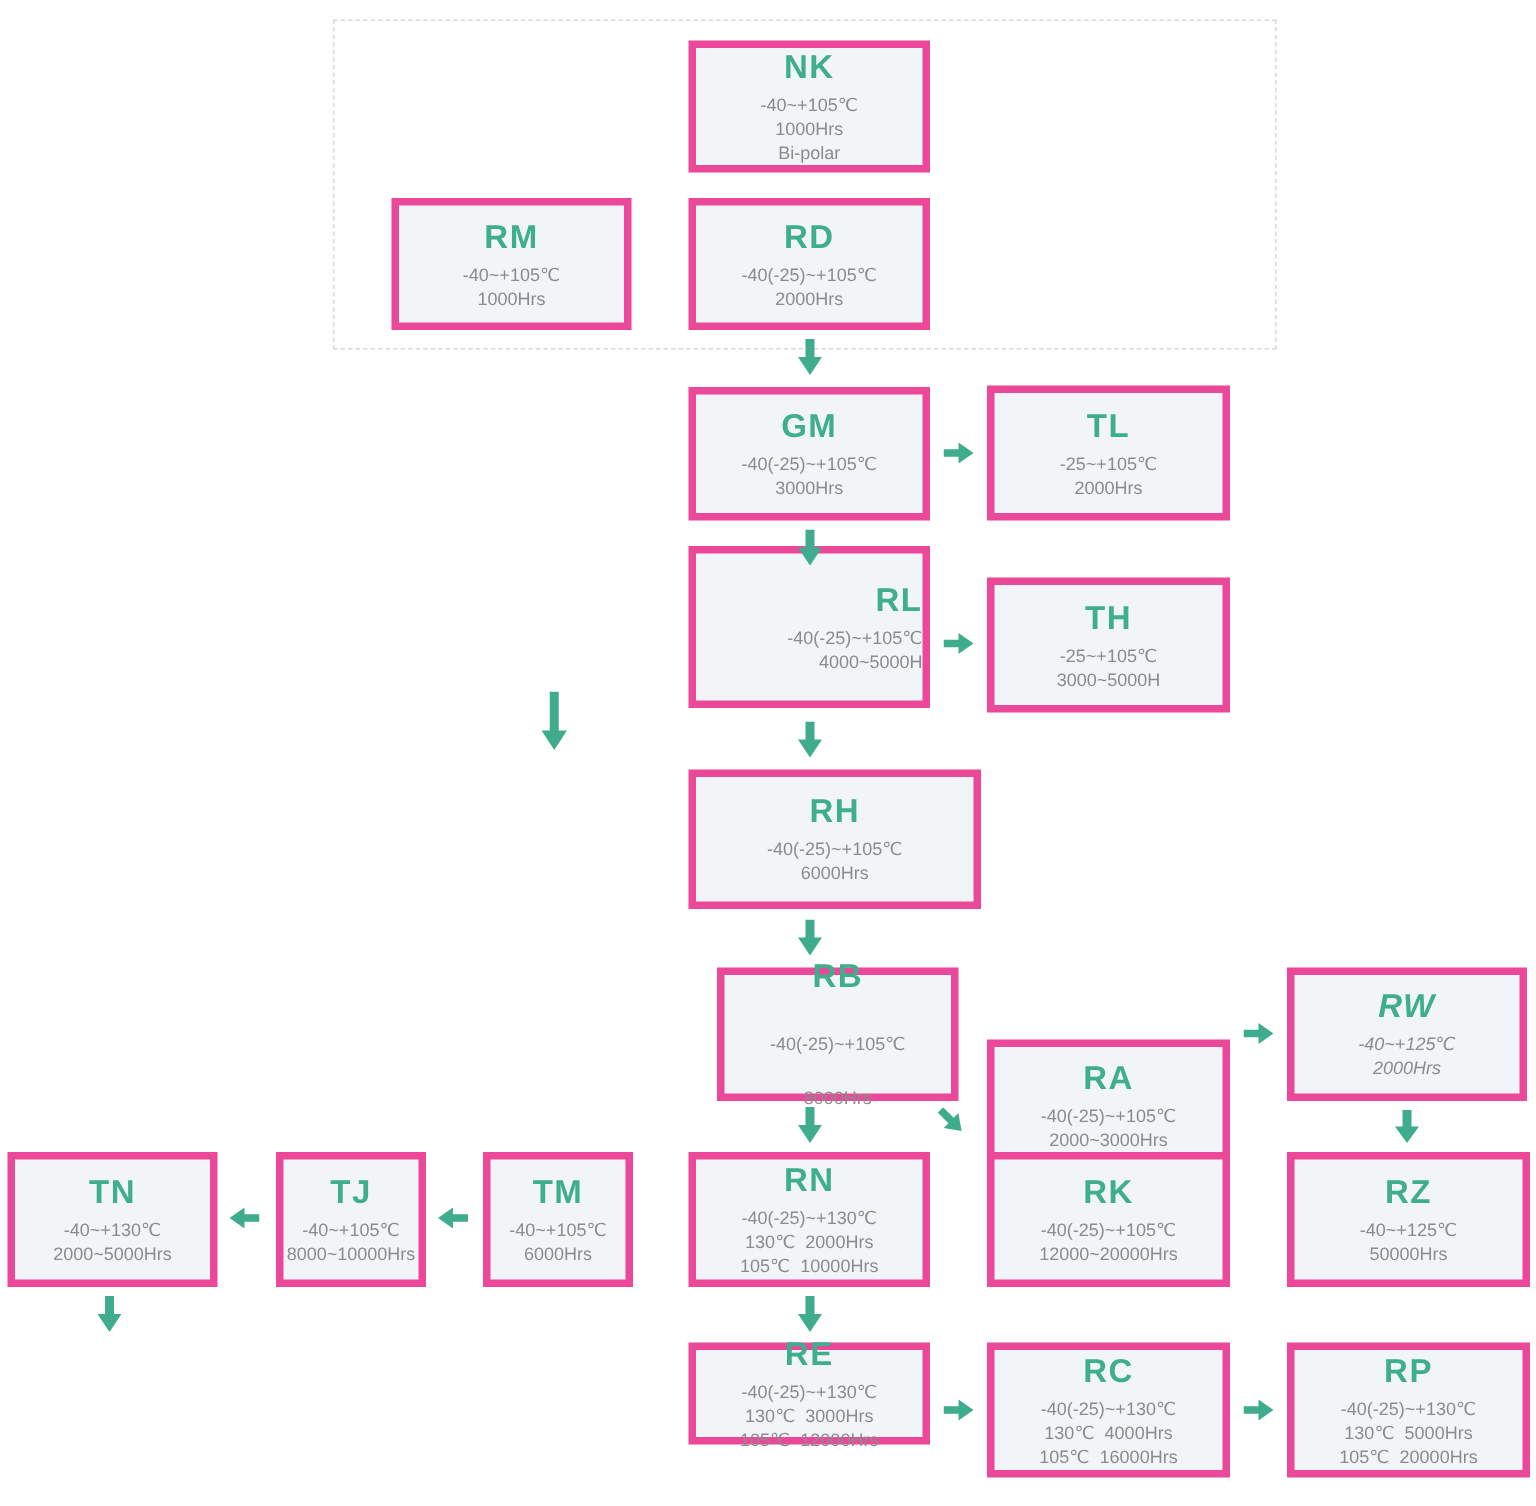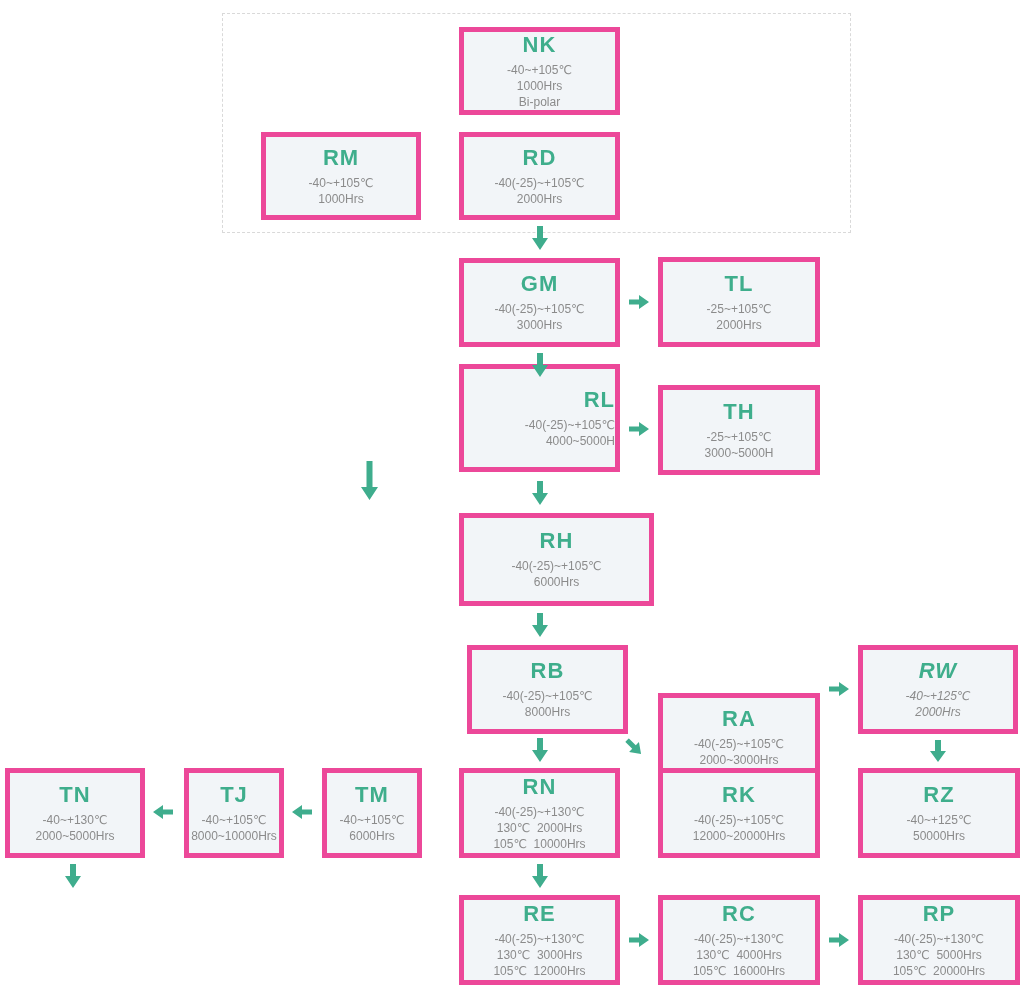--- a/index.html
+++ b/index.html
@@ -19,31 +19,31 @@
 
   
   #box-nk{left:459px;top:27px;width:161px;height:88px;}
   #box-rm{left:261px;top:132px;width:160px;height:88px;}
   #box-rd{left:459px;top:132px;width:161px;height:88px;text-align:center;}
   #box-gm{left:459px;top:258px;width:161px;height:89px;}
   #box-tl{left:658px;top:257px;width:162px;height:90px;}
   #box-rl{left:459px;top:364px;width:161px;height:108px;align-items:flex-end;}
   #box-th{left:658px;top:385px;width:162px;height:90px;}
   #box-rh{left:459px;top:513px;width:195px;height:93px;}
-  #box-rb{left:467px;top:645px;width:161px;height:89px;}
+  #box-rb{left:478px;top:645px;width:161px;height:89px;gap:20px;}
   #box-ra{left:658px;top:645px;width:162px;height:89px;margin-top:48px;}
   #box-rw{left:858px;top:645px;width:160px;height:89px;font-style:italic;}
   #box-tn{left:5px;top:768px;width:140px;height:90px;}
   #box-tj{left:184px;top:768px;width:100px;height:90px;}
   #box-tm{left:322px;top:768px;width:100px;height:90px;}
   #box-rn{left:459px;top:768px;width:161px;height:90px;}
   #box-rk{left:658px;top:768px;width:162px;height:90px;}
   #box-rz{left:858px;top:768px;width:162px;height:90px;}
   #box-tg{left:5px;top:895px;width:140px;height:90px;}
-  #box-re{left:459px;top:895px;width:161px;height:90px;}
+  #box-re{left:459px;top:895px;width:161px;height:68px;}
   #box-rc{left:658px;top:895px;width:162px;height:90px;}
   #box-rp{left:858px;top:895px;width:162px;height:90px;}
 
   .arrow{position:absolute;line-height:0;}
   .arrow svg{display:block;}
   .arrow svg path{fill:#3fad8d;}
   .flip svg{transform:scaleX(-1);}
   .diag svg{transform:rotate(45deg);}
 
   #a-rd-gm{left:532px;top:226px;}

